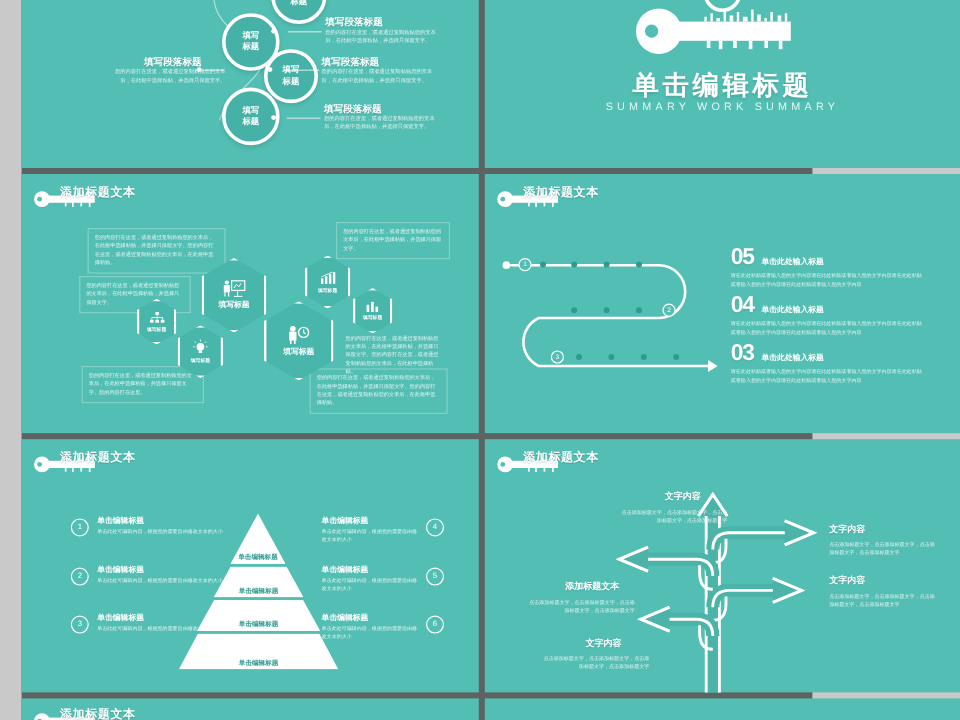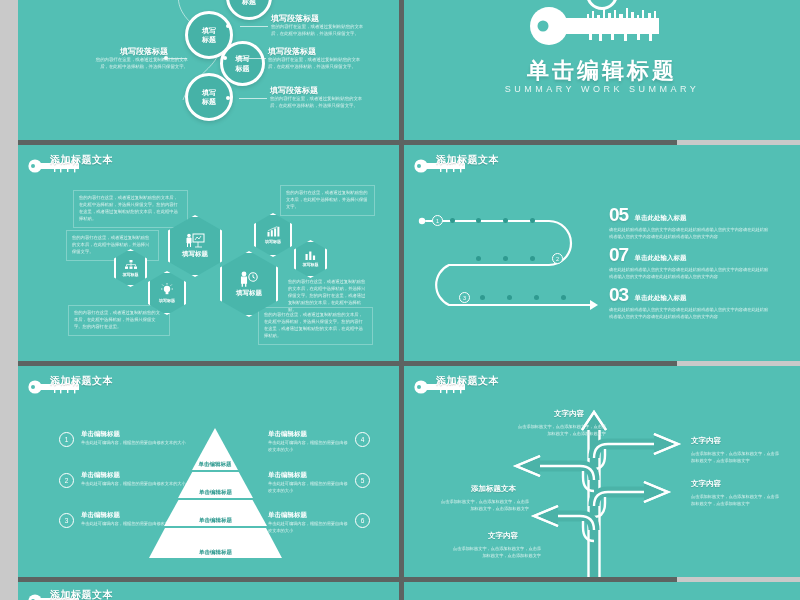--- a/index.html
+++ b/index.html
@@ -304,21 +304,21 @@
       <div class="snkdot" style="left:103px;top:150px;"></div>
       <div class="snkdot" style="left:130px;top:150px;"></div>
       <div class="snkdot" style="left:157px;top:150px;"></div>
 
       <div class="numblk" style="left:205px;top:60px;">
         <span class="nb-n">05</span>
         <span class="nb-t">单击此处输入标题</span>
         <div class="nb-b">请在此处粘贴或者输入您的文字内容请在此处粘贴或者输入您的文字内容请在此处粘贴或者输入您的文字内容请在此处粘贴或者输入您的文字内容</div>
       </div>
       <div class="numblk" style="left:205px;top:100px;">
-        <span class="nb-n">07</span>
+        <span class="nb-n">04</span>
         <span class="nb-t">单击此处输入标题</span>
         <div class="nb-b">请在此处粘贴或者输入您的文字内容请在此处粘贴或者输入您的文字内容请在此处粘贴或者输入您的文字内容请在此处粘贴或者输入您的文字内容</div>
       </div>
       <div class="numblk" style="left:205px;top:140px;">
         <span class="nb-n">03</span>
         <span class="nb-t">单击此处输入标题</span>
         <div class="nb-b">请在此处粘贴或者输入您的文字内容请在此处粘贴或者输入您的文字内容请在此处粘贴或者输入您的文字内容请在此处粘贴或者输入您的文字内容</div>
       </div>
     </div>
 

